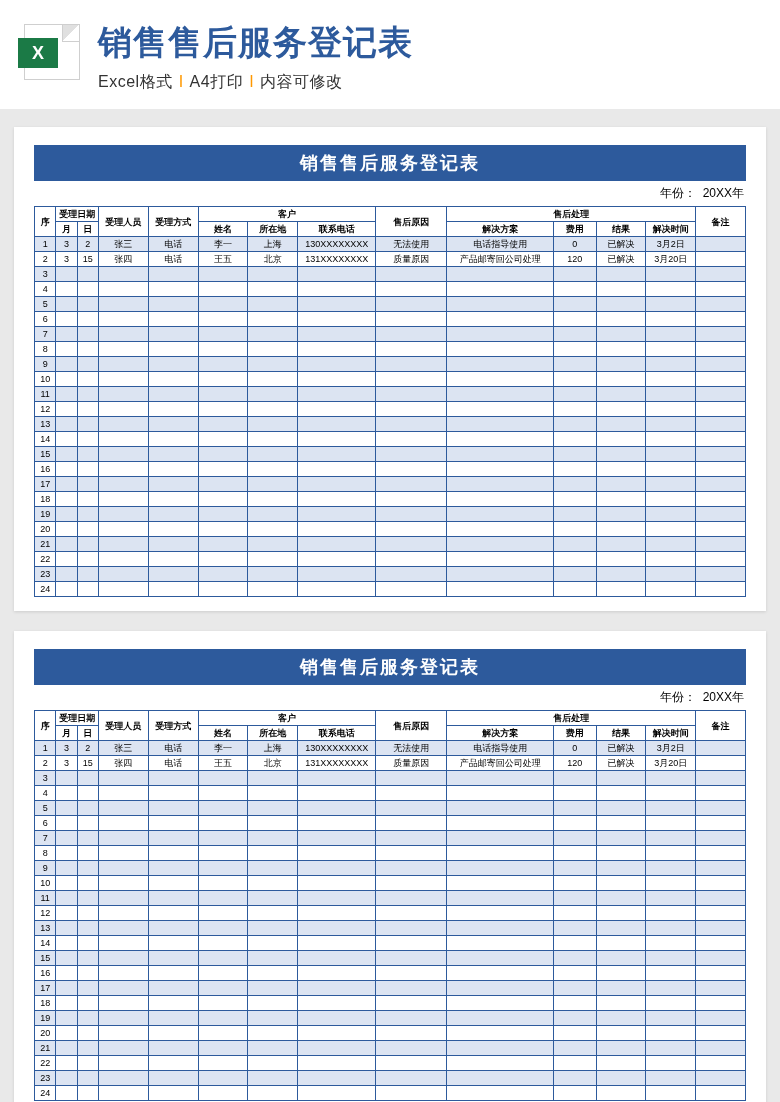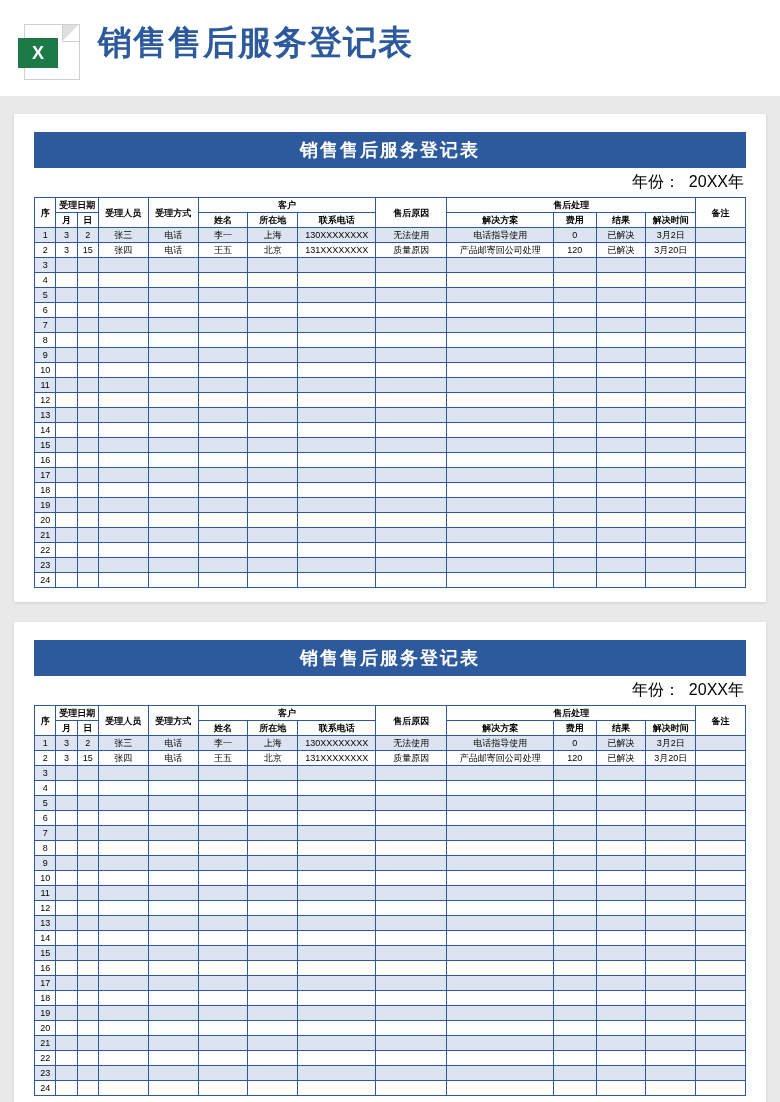--- a/index.html
+++ b/index.html
@@ -10,40 +10,43 @@
 .xl-icon .fold::after{content:"";position:absolute;top:0;right:0;width:16px;height:16px;background:linear-gradient(135deg,#e0e0e0 50%,#fff 50%);border-left:1px solid #cfcfcf;border-bottom:1px solid #cfcfcf}
 .xl-icon .badge{position:absolute;left:-6px;top:14px;width:40px;height:30px;background:#1b7a46;display:flex;align-items:center;justify-content:center}
 .xl-icon .badge span{color:#fff;font-weight:700;font-size:18px;font-family:Arial}
 .hero-txt{flex:1}
 .hero-title{color:#2d5a9c;font-size:34px;font-weight:700;letter-spacing:1px;margin-bottom:6px}
 .hero-sub{color:#333;font-size:16px;letter-spacing:0.5px}
 .hero-sub .sep{color:#ff9800;margin:0 6px}
 .page{background:#e9e9e9;padding:18px 14px}
 .sheet{background:#fff;padding:18px 20px 14px;margin-bottom:20px;box-shadow:0 1px 3px rgba(0,0,0,0.12)}
 .band{background:#2d5a9c;color:#fff;font-size:18px;font-weight:700;text-align:center;padding:6px 0;letter-spacing:2px}
-.year-row{text-align:right;font-size:16px;padding:4px 2px 4px 0;color:#000}
+.year-row{text-align:right;font-size:12px;padding:4px 2px 4px 0;color:#000}
 table{border-collapse:collapse;width:100%;table-layout:fixed}
 th,td{border:1px solid #2d5a9c;font-size:9px;text-align:center;height:14px;line-height:14px;padding:0 1px;overflow:hidden;white-space:nowrap;color:#000}
 th{background:#fff;font-weight:700}
 tbody tr:nth-child(odd) td{background:#dce4f2}
 tbody tr:nth-child(even) td{background:#fff}
 .c-seq{width:3%}.c-m{width:3%}.c-d{width:3%}.c-staff{width:7%}.c-method{width:7%}.c-name{width:7%}.c-loc{width:7%}.c-tel{width:11%}.c-reason{width:10%}.c-sol{width:15%}.c-fee{width:6%}.c-res{width:7%}.c-time{width:7%}.c-note{width:7%}
 </style>
 </head>
 <body>
 
 <div class="hero">
   <div class="xl-icon">
     <div class="fold"></div>
     <div class="badge">
         <span>X</span>
       </div>
   </div>
   <div class="hero-txt">
     <div class="hero-title">销售售后服务登记表</div>
+    <div class="hero-sub">
+      <span>Excel格式</span><span class="sep">I</span><span>A4打印</span><span class="sep">I</span><span>内容可修改</span>
+    </div>
   </div>
 </div>
 
 <div class="page">
   <div class="sheet">
       <div class="band">销售售后服务登记表</div>
       <div class="year-row"><span>年份：</span>&nbsp;&nbsp;<span>20XX年</span></div>
       <table>
         <colgroup>
           <col class="c-seq">

